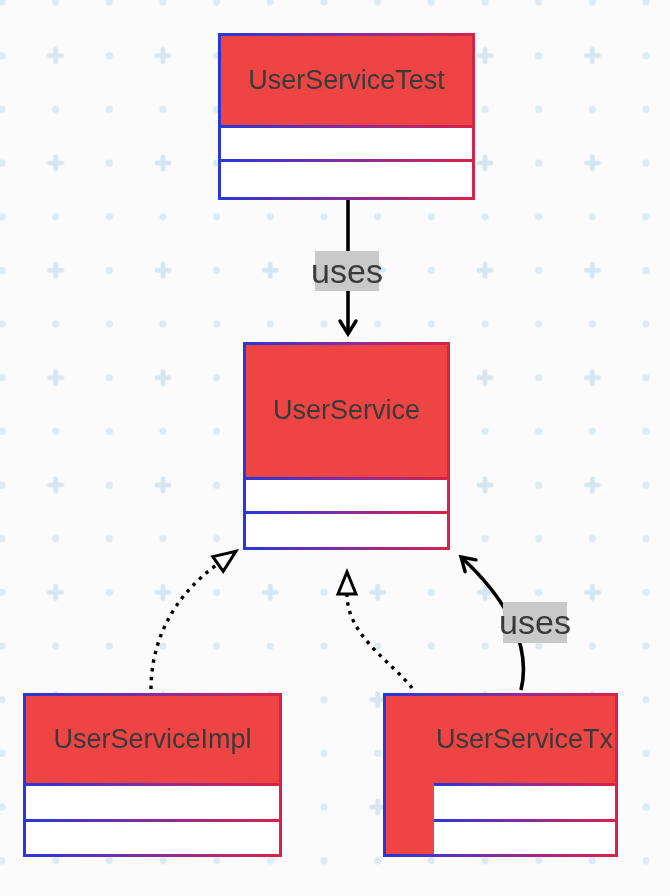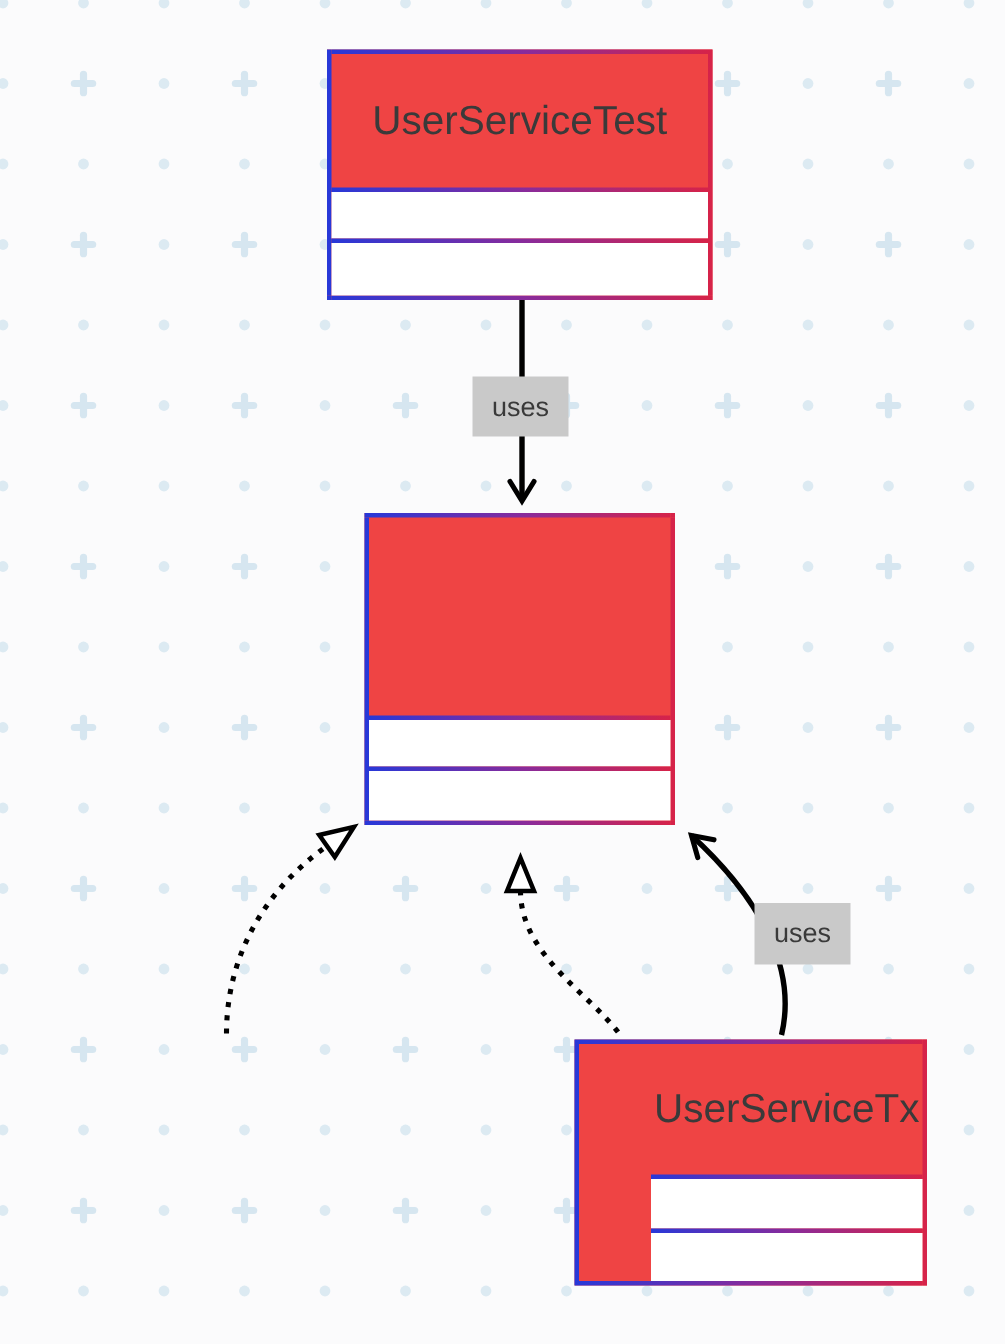--- a/index.html
+++ b/index.html
@@ -66,21 +66,21 @@
   #box-tx        .c-mid{height:33px;} #box-tx .c-bot{height:32px;}
 
   .edge-label{
     position:absolute;
     z-index:3;
     display:flex;
     align-items:center;
     justify-content:center;
     background:var(--label-bg);
     color:var(--text);
-    font-size:18px;
+    font-size:34px;
   }
   #label-uses-top{ left:315px; top:251px; width:64px; height:40px; }
   #label-uses-right{ left:503px; top:602px; width:64px; height:41px; }
 </style>
 </head>
 <body>
 
 <div id="canvas">
 
   <svg id="bg-layer" width="670" height="896">
@@ -121,27 +121,37 @@
       <span>UserServiceTest</span>
     </div>
     <div class="divider"></div>
     <div class="compartment-empty c-mid"></div>
     <div class="divider"></div>
     <div class="compartment-empty c-bot"></div>
   </div>
 
   <div id="box-interface" class="uml-box">
     <div class="compartment-name">
+      <span>UserService</span>
     </div>
     <div class="divider"></div>
     <div class="compartment-empty c-mid"></div>
     <div class="divider"></div>
     <div class="compartment-empty c-bot"></div>
   </div>
 
+  <div id="box-impl" class="uml-box">
+    <div class="compartment-name">
+      <span>UserServiceImpl</span>
+    </div>
+    <div class="divider"></div>
+    <div class="compartment-empty c-mid"></div>
+    <div class="divider"></div>
+    <div class="compartment-empty c-bot"></div>
+  </div>
 
   <div id="box-tx" class="uml-box">
     <div class="compartment-name">
       <span>UserServiceTx</span>
     </div>
     <div class="divider"></div>
     <div class="compartment-empty c-mid"></div>
     <div class="divider"></div>
     <div class="compartment-empty c-bot"></div>
   </div>

